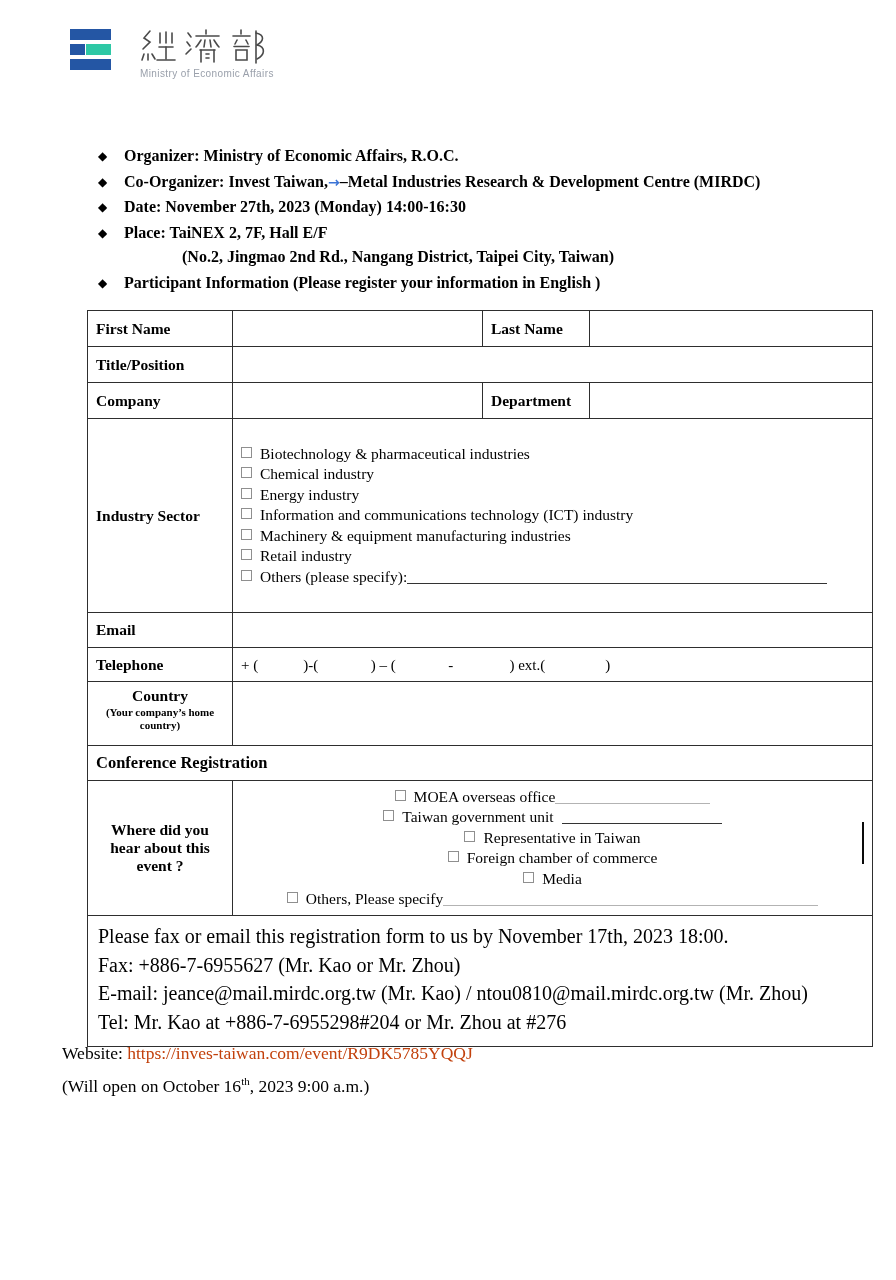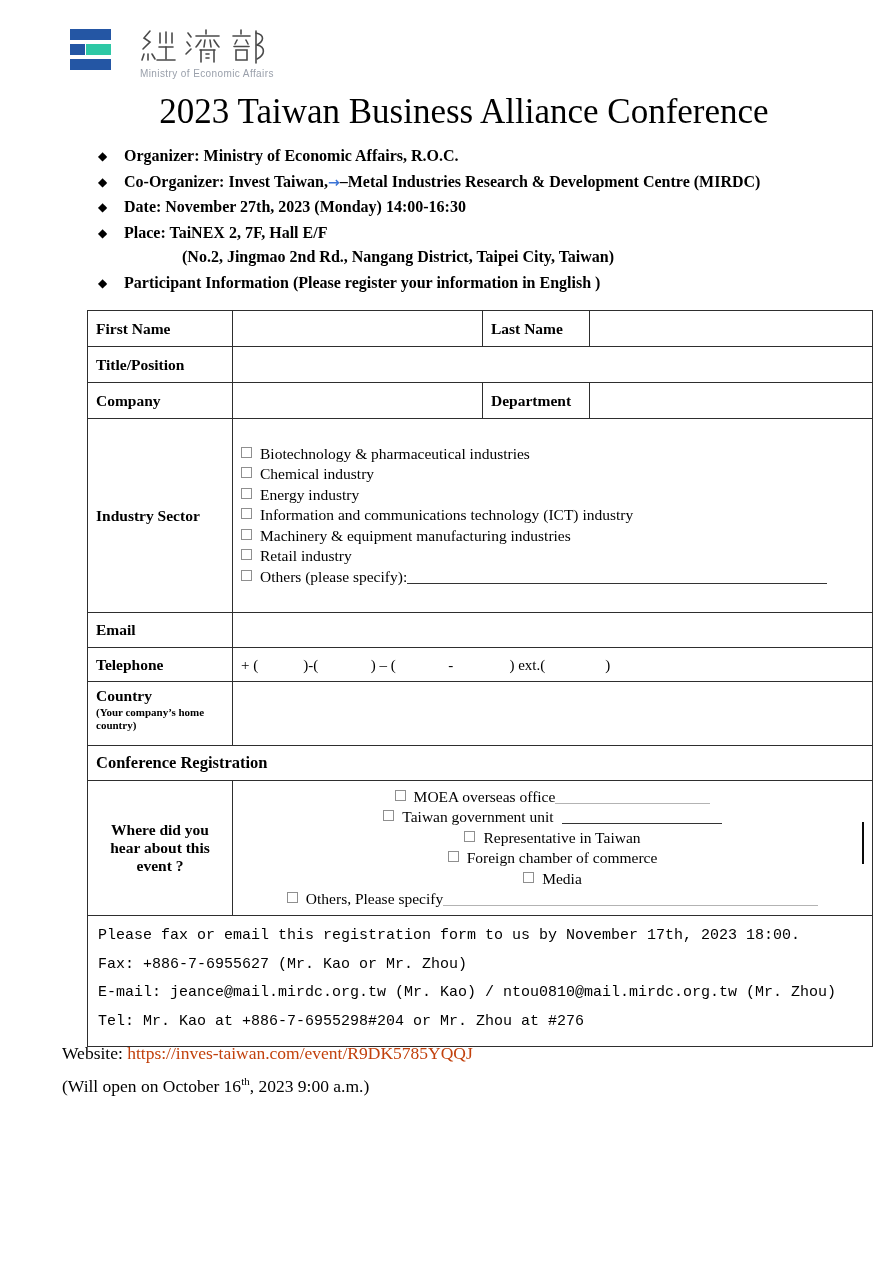--- a/index.html
+++ b/index.html
@@ -30,32 +30,32 @@
   .tbl-wrap{position:absolute;top:310px;left:55px;margin-left:32px;}
   table{border-collapse:collapse;table-layout:fixed;width:785px;}
   td{border:1px solid #2e2e2e;padding:3px 8px;font-size:15.5px;vertical-align:middle;
      overflow:hidden;}
   td.lbl{font-weight:bold;}
   tr.r-sm td{height:29px;}
   tr.r-industry td{height:187px;}
   tr.r-email td{height:28px;}
   tr.r-tel td{height:27px;}
   tr.r-country td{height:55px;}
-  tr.r-country td.lbl{vertical-align:top;padding-top:5px;}
+  tr.r-country td.lbl{vertical-align:top;padding-top:5px;text-align:center;}
   tr.r-sec td{height:28px;}
   tr.r-hear td{height:128px;text-align:center;}
   tr.r-note td{height:118px;vertical-align:top;padding:6px 10px;}
   .sub-lbl{font-size:11px;font-weight:bold;line-height:12.5px;margin-top:1px;}
   .cb-line{line-height:20.5px;white-space:nowrap;}
   .cb{display:inline-block;width:9px;height:9px;border:1px solid #8f8f8f;
       margin-right:8px;vertical-align:1px;background:#fff;}
   .blank{display:inline-block;height:14px;border-bottom:1px solid #333;vertical-align:-2px;}
   .blank.gray{border-bottom-color:#b3b3b3;}
   .phone{white-space:pre;font-size:15px;}
-  .note-line{font-size:15px;line-height:28.5px;font-family:Liberation Mono, monospace;}
+  .note-line{font-size:20px;line-height:28.5px;}
   .sec-hdr{font-weight:bold;font-size:16.5px;}
 
   
   .footer{position:absolute;top:1042px;left:62px;font-size:17.5px;}
   .f-line{margin-bottom:10px;line-height:23px;}
   .link{color:#c2410c;text-decoration:none;cursor:pointer;}
   sup{font-size:11px;line-height:0;}
 
   
   .change-bar{position:absolute;left:862px;top:822px;width:2px;height:42px;background:#0a0a0a;}
@@ -108,21 +108,20 @@
         <path d="M94 18.5 L109 18.5"></path>
         <path d="M96 22 h11 v10 h-11 z"></path>
         <path d="M116 3 L116 35"></path>
         <path d="M116 5 C125 7 124 13 117 17"></path>
         <path d="M117 17 C126 19 125 27 117 31"></path>
       </svg>
       <span class="logo-en">Ministry of Economic Affairs</span>
     </div>
   </div>
 
-  <h1 class="title">2023 Taiwan Business Alliance Conference</h1>
 
   <div class="bullets">
     <div class="b-line">
       <span class="b-ico">◆</span><span>Organizer: Ministry of Economic Affairs, R.O.C.</span>
     </div>
     <div class="b-line">
       <span class="b-ico">◆</span><span>Co-Organizer: Invest Taiwan,</span><span class="chg-arrow">→</span><span>–</span><span>Metal Industries Research &amp; Development Centre (MIRDC)</span>
     </div>
     <div class="b-line">
       <span class="b-ico">◆</span><span>Date: November 27th, 2023 (Monday) 14:00-16:30</span>

